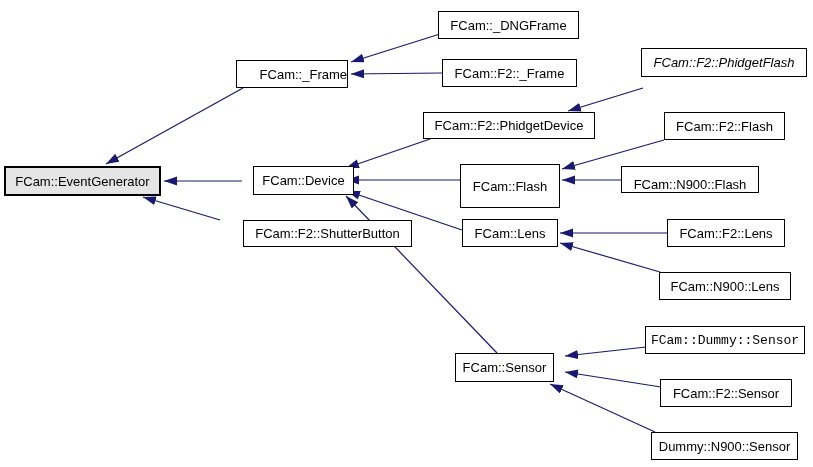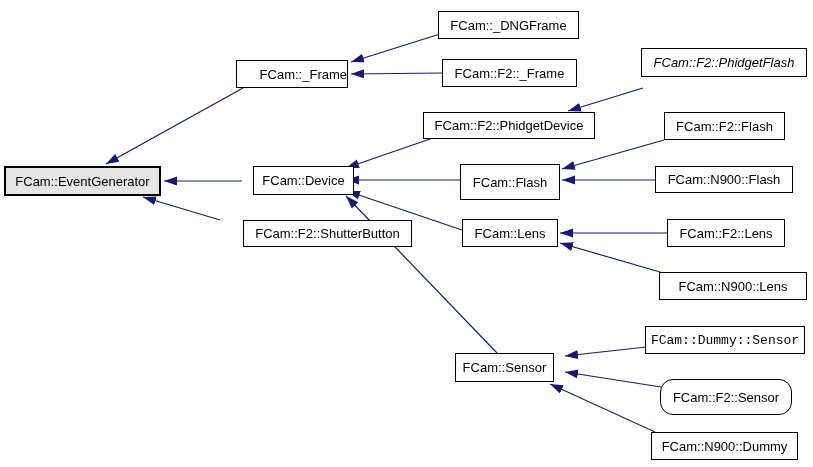--- a/index.html
+++ b/index.html
@@ -93,44 +93,44 @@
       </div>
       <div class="node" style="left: 423px; top: 112px; width: 172px; height: 27px;">
         <span>FCam::F2::PhidgetDevice</span>
       </div>
       <div class="node" style="left: 664px; top: 112px; width: 121px; height: 28px;">
         <span>FCam::F2::Flash</span>
       </div>
       <div class="node" style="left: 253px; top: 166px; width: 101px; height: 29px;">
         <span>FCam::Device</span>
       </div>
-      <div class="node" style="left: 460px; top: 164px; width: 100px; height: 36px;">
+      <div class="node" style="left: 460px; top: 164px; width: 100px; height: 44px;">
         <span>FCam::Flash</span>
       </div>
-      <div class="node" style="left: 655px; top: 166px; width: 138px; height: 27px;">
+      <div class="node" style="left: 621px; top: 166px; width: 138px; height: 27px; align-items: flex-end;">
         <span>FCam::N900::Flash</span>
       </div>
       <div class="node" style="left: 208px; top: 220px; width: 169px; height: 27px; margin-left: 35px;">
         <span>FCam::F2::ShutterButton</span>
       </div>
       <div class="node" style="left: 462px; top: 219px; width: 96px; height: 28px; text-align: right;">
         <span>FCam::Lens</span>
       </div>
       <div class="node" style="left: 667px; top: 219px; width: 118px; height: 28px;">
         <span>FCam::F2::Lens</span>
       </div>
-      <div class="node" style="left: 659px; top: 272px; width: 148px; height: 28px;">
+      <div class="node" style="left: 659px; top: 272px; width: 132px; height: 28px;">
         <span>FCam::N900::Lens</span>
       </div>
       <div class="node" style="left: 455px; top: 353px; width: 99px; height: 29px;">
         <span>FCam::Sensor</span>
       </div>
       <div class="node" style="left: 645px; top: 326px; width: 160px; height: 28px; font-family: Liberation Mono, monospace;">
         <span>FCam::Dummy::Sensor</span>
       </div>
-      <div class="node" style="left: 660px; top: 379px; width: 132px; height: 36px; border-radius: 13px;">
+      <div class="node" style="left: 660px; top: 379px; width: 132px; height: 28px;">
         <span>FCam::F2::Sensor</span>
       </div>
       <div class="node" style="left: 651px; top: 432px; width: 147px; height: 28px;">
-        <span>FCam::N900::Dummy</span>
+        <span>Dummy::N900::Sensor</span>
       </div>
     </div>
 </div>
 
 </body></html>

